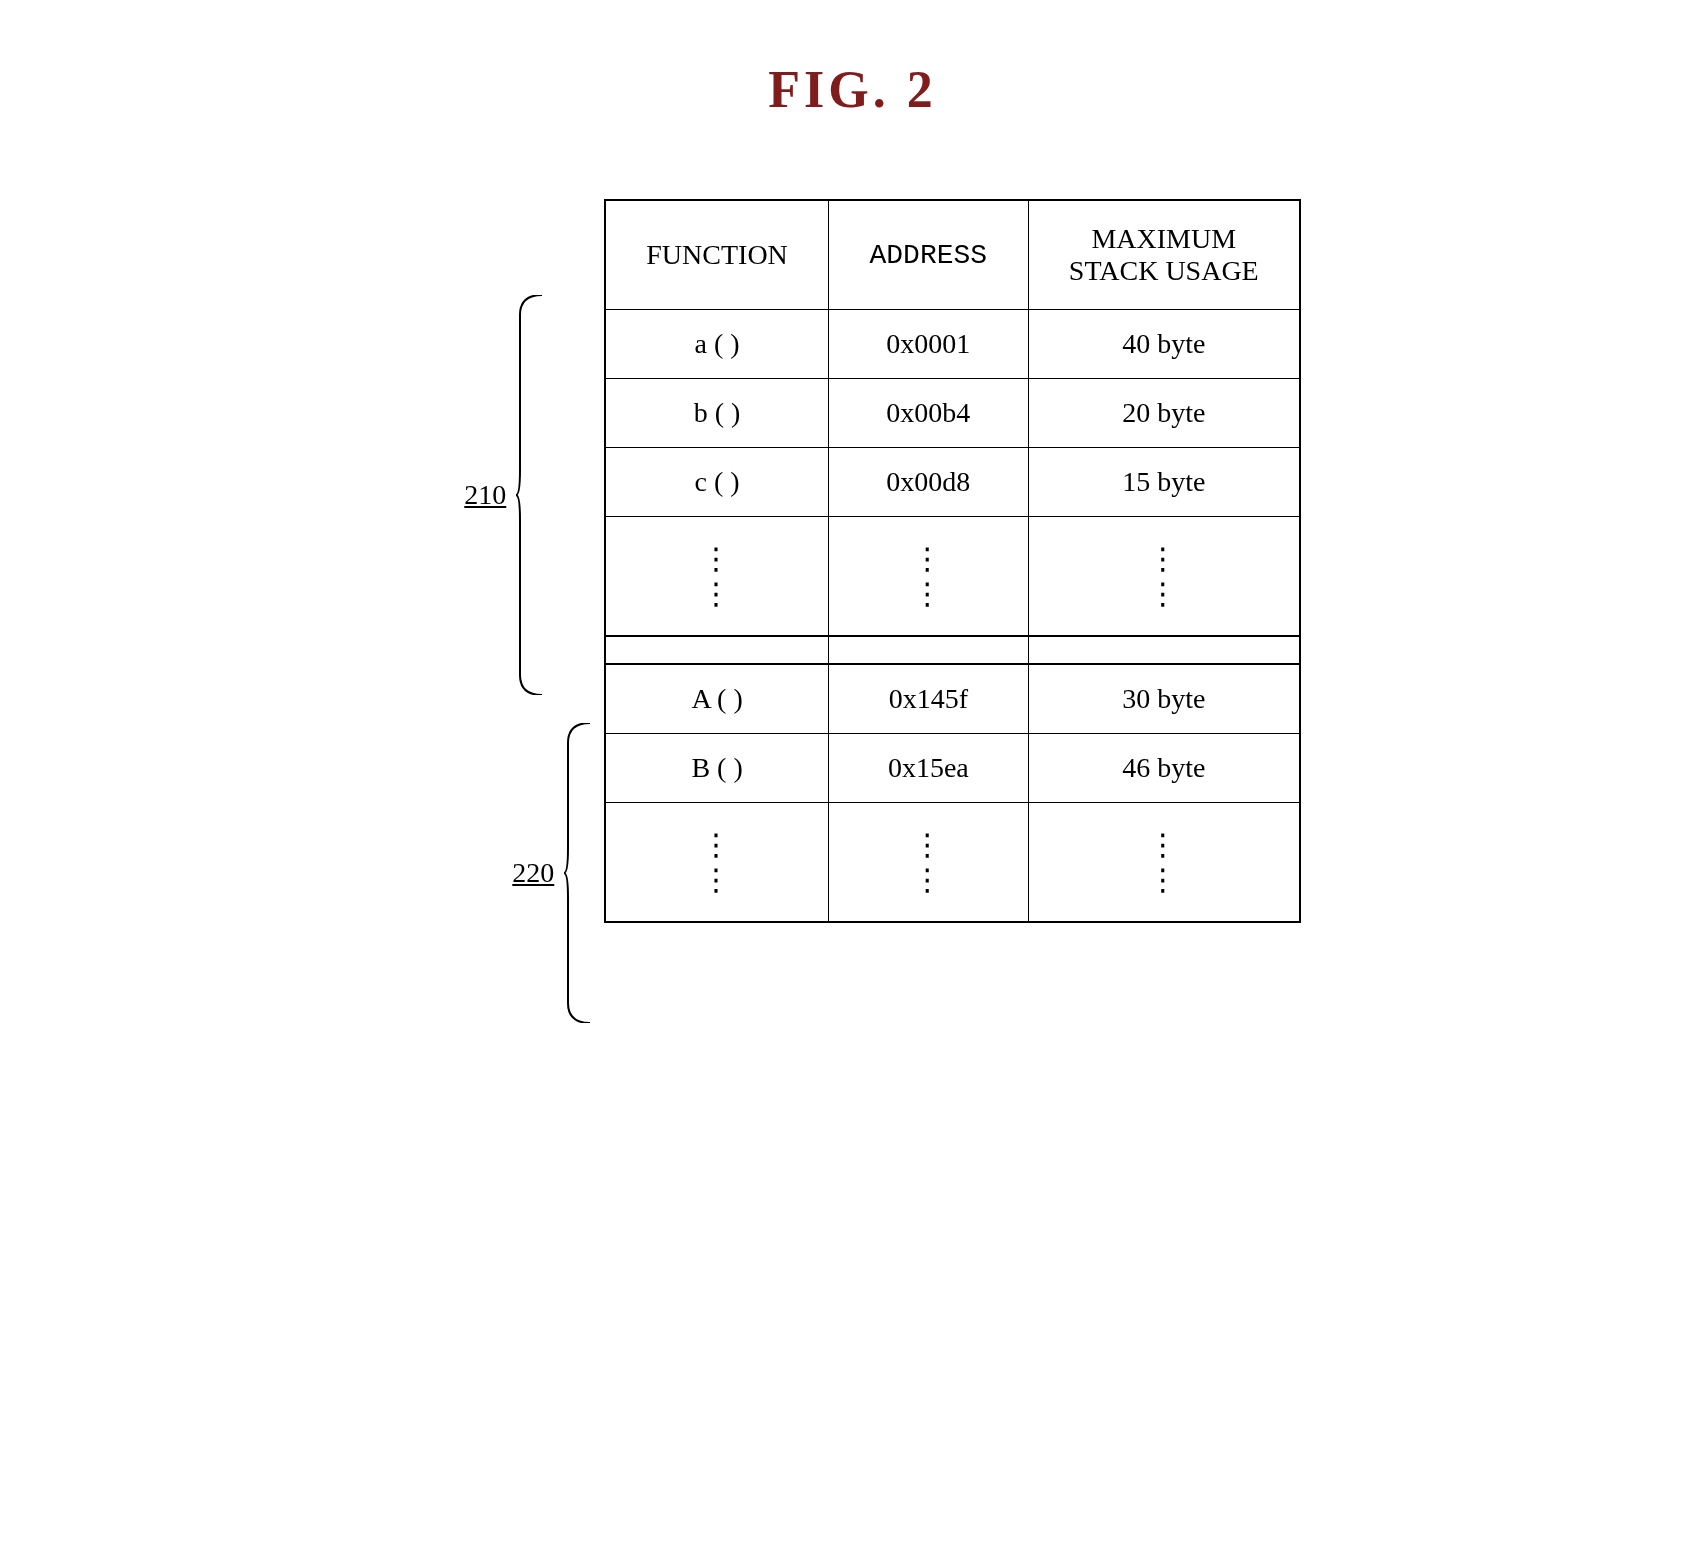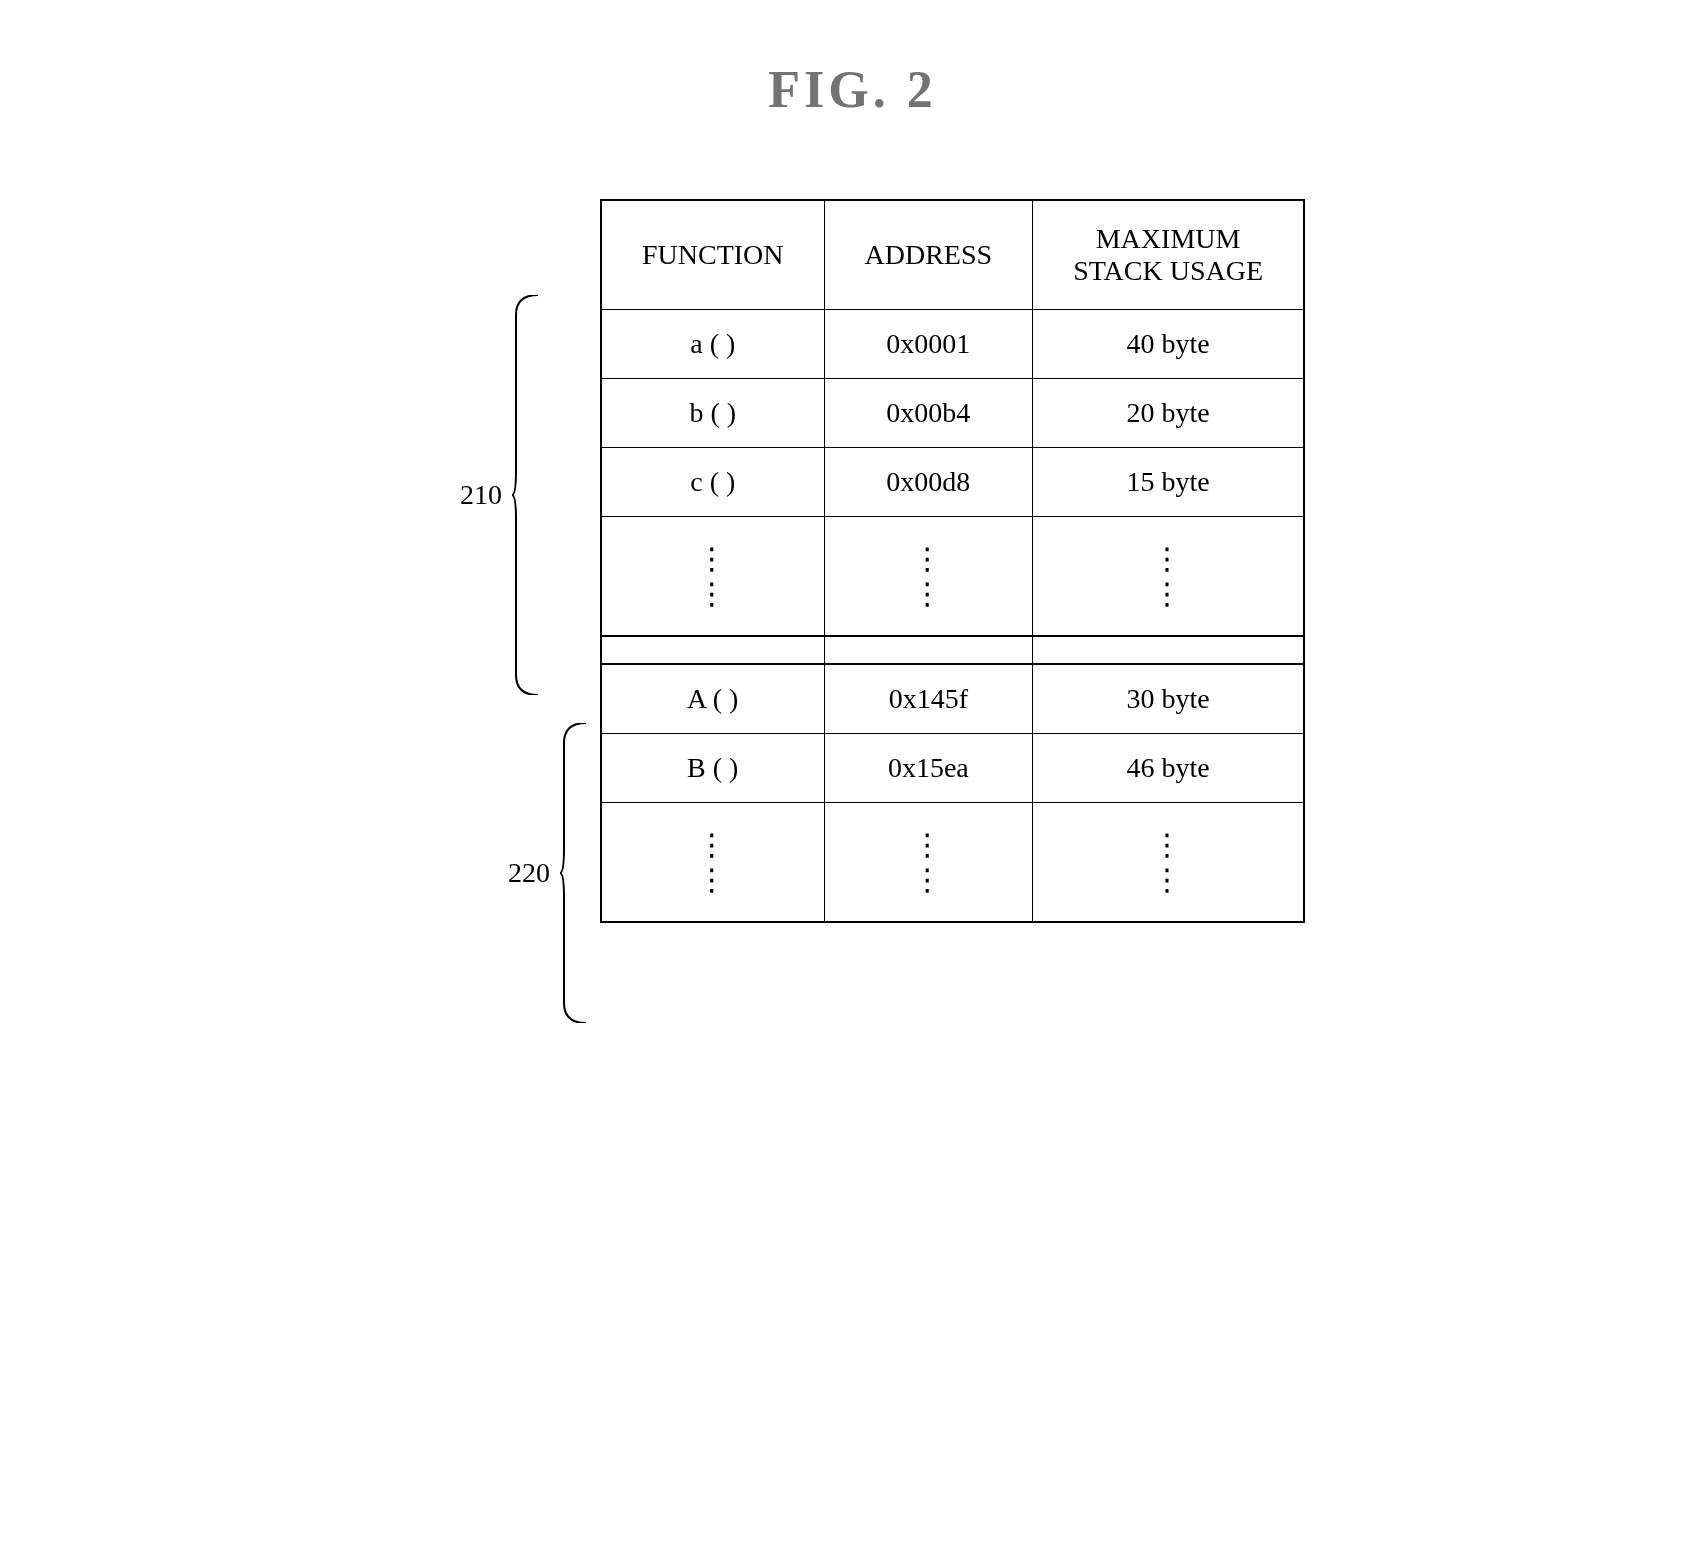--- a/index.html
+++ b/index.html
@@ -17,21 +17,21 @@
       flex-direction: column;
       align-items: center;
       padding-top: 60px;
     }
 
     .page-title {
       font-size: 52px;
       font-weight: bold;
       letter-spacing: 4px;
       margin-bottom: 80px;
-      color: #737373;
+      color: #7f1d1d;
     }
 
     .diagram-container {
       display: flex;
       flex-direction: row;
       align-items: flex-start;
       position: relative;
       margin-left: 60px;
     }
 
@@ -62,20 +62,21 @@
       font-size: 28px;
       padding: 22px 40px;
     }
 
     .col-function {
       min-width: 240px;
     }
 
     .col-address {
       min-width: 240px;
+      font-family: Liberation Mono, monospace;
     }
 
     .col-stack {
       min-width: 260px;
       font-family: Liberation Serif, serif;
     }
 
     .gap-row td {
       height: 28px;
       border-left: 1.5px solid #000;
@@ -88,20 +89,21 @@
     .dots {
       font-size: 30px;
       letter-spacing: 2px;
     }
 
     .left-side {
       display: flex;
       flex-direction: column;
       align-items: center;
       margin-right: 0px;
+      text-decoration: underline;
     }
 
     .brace-wrapper {
       display: flex;
       flex-direction: row;
       align-items: center;
       margin-right: 12px;
     }
   </style>
 </head>

